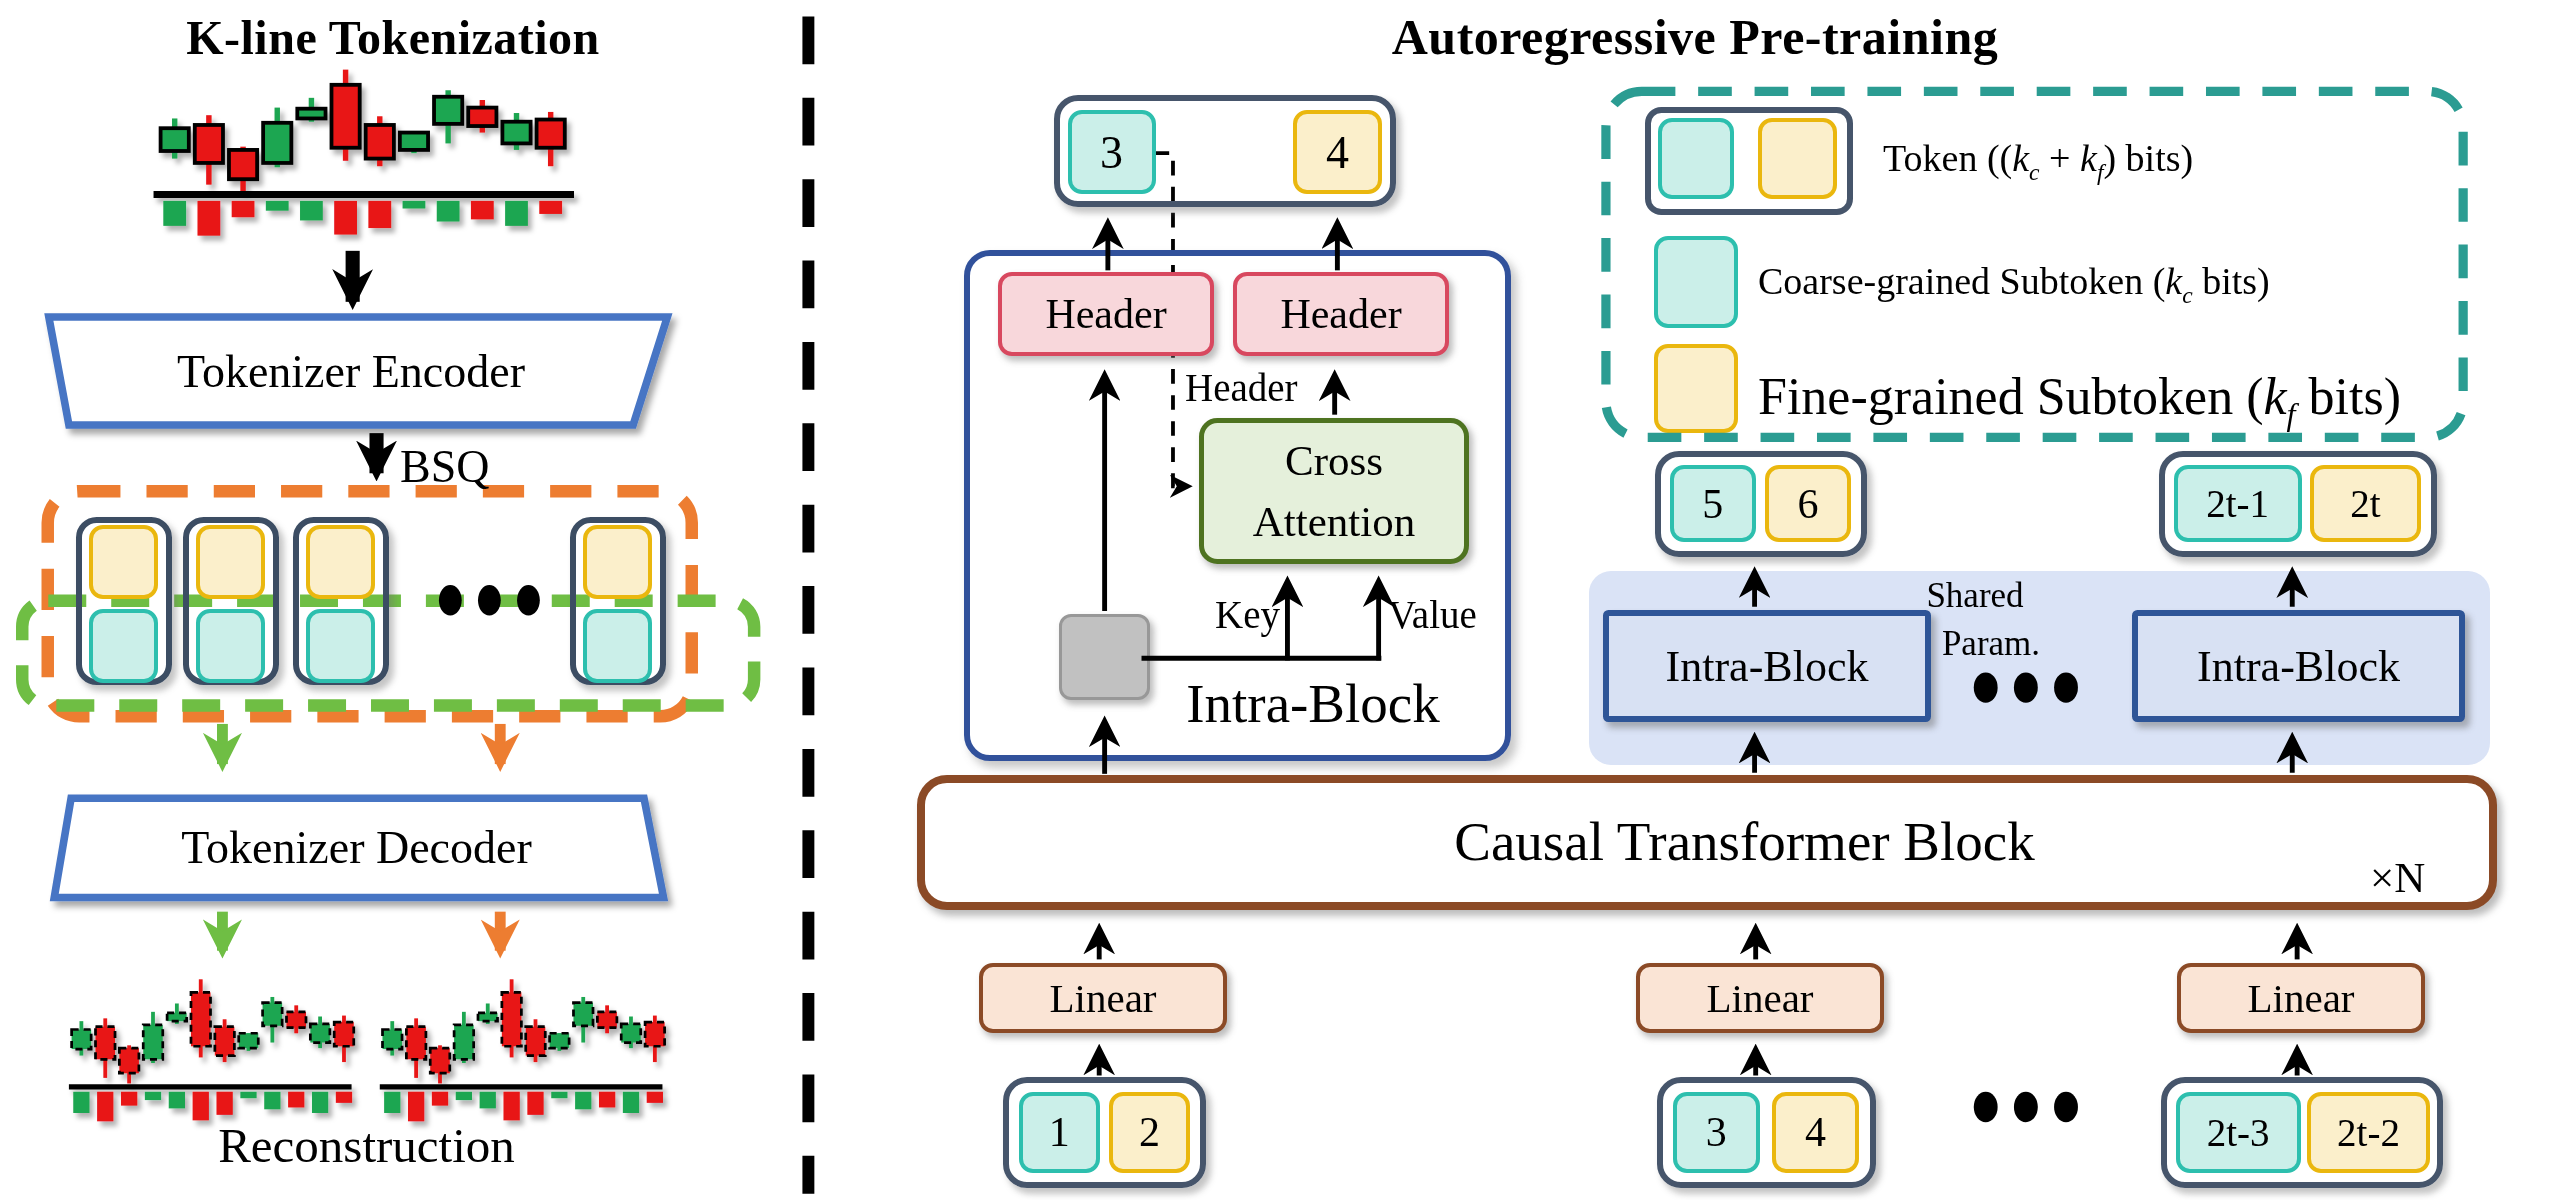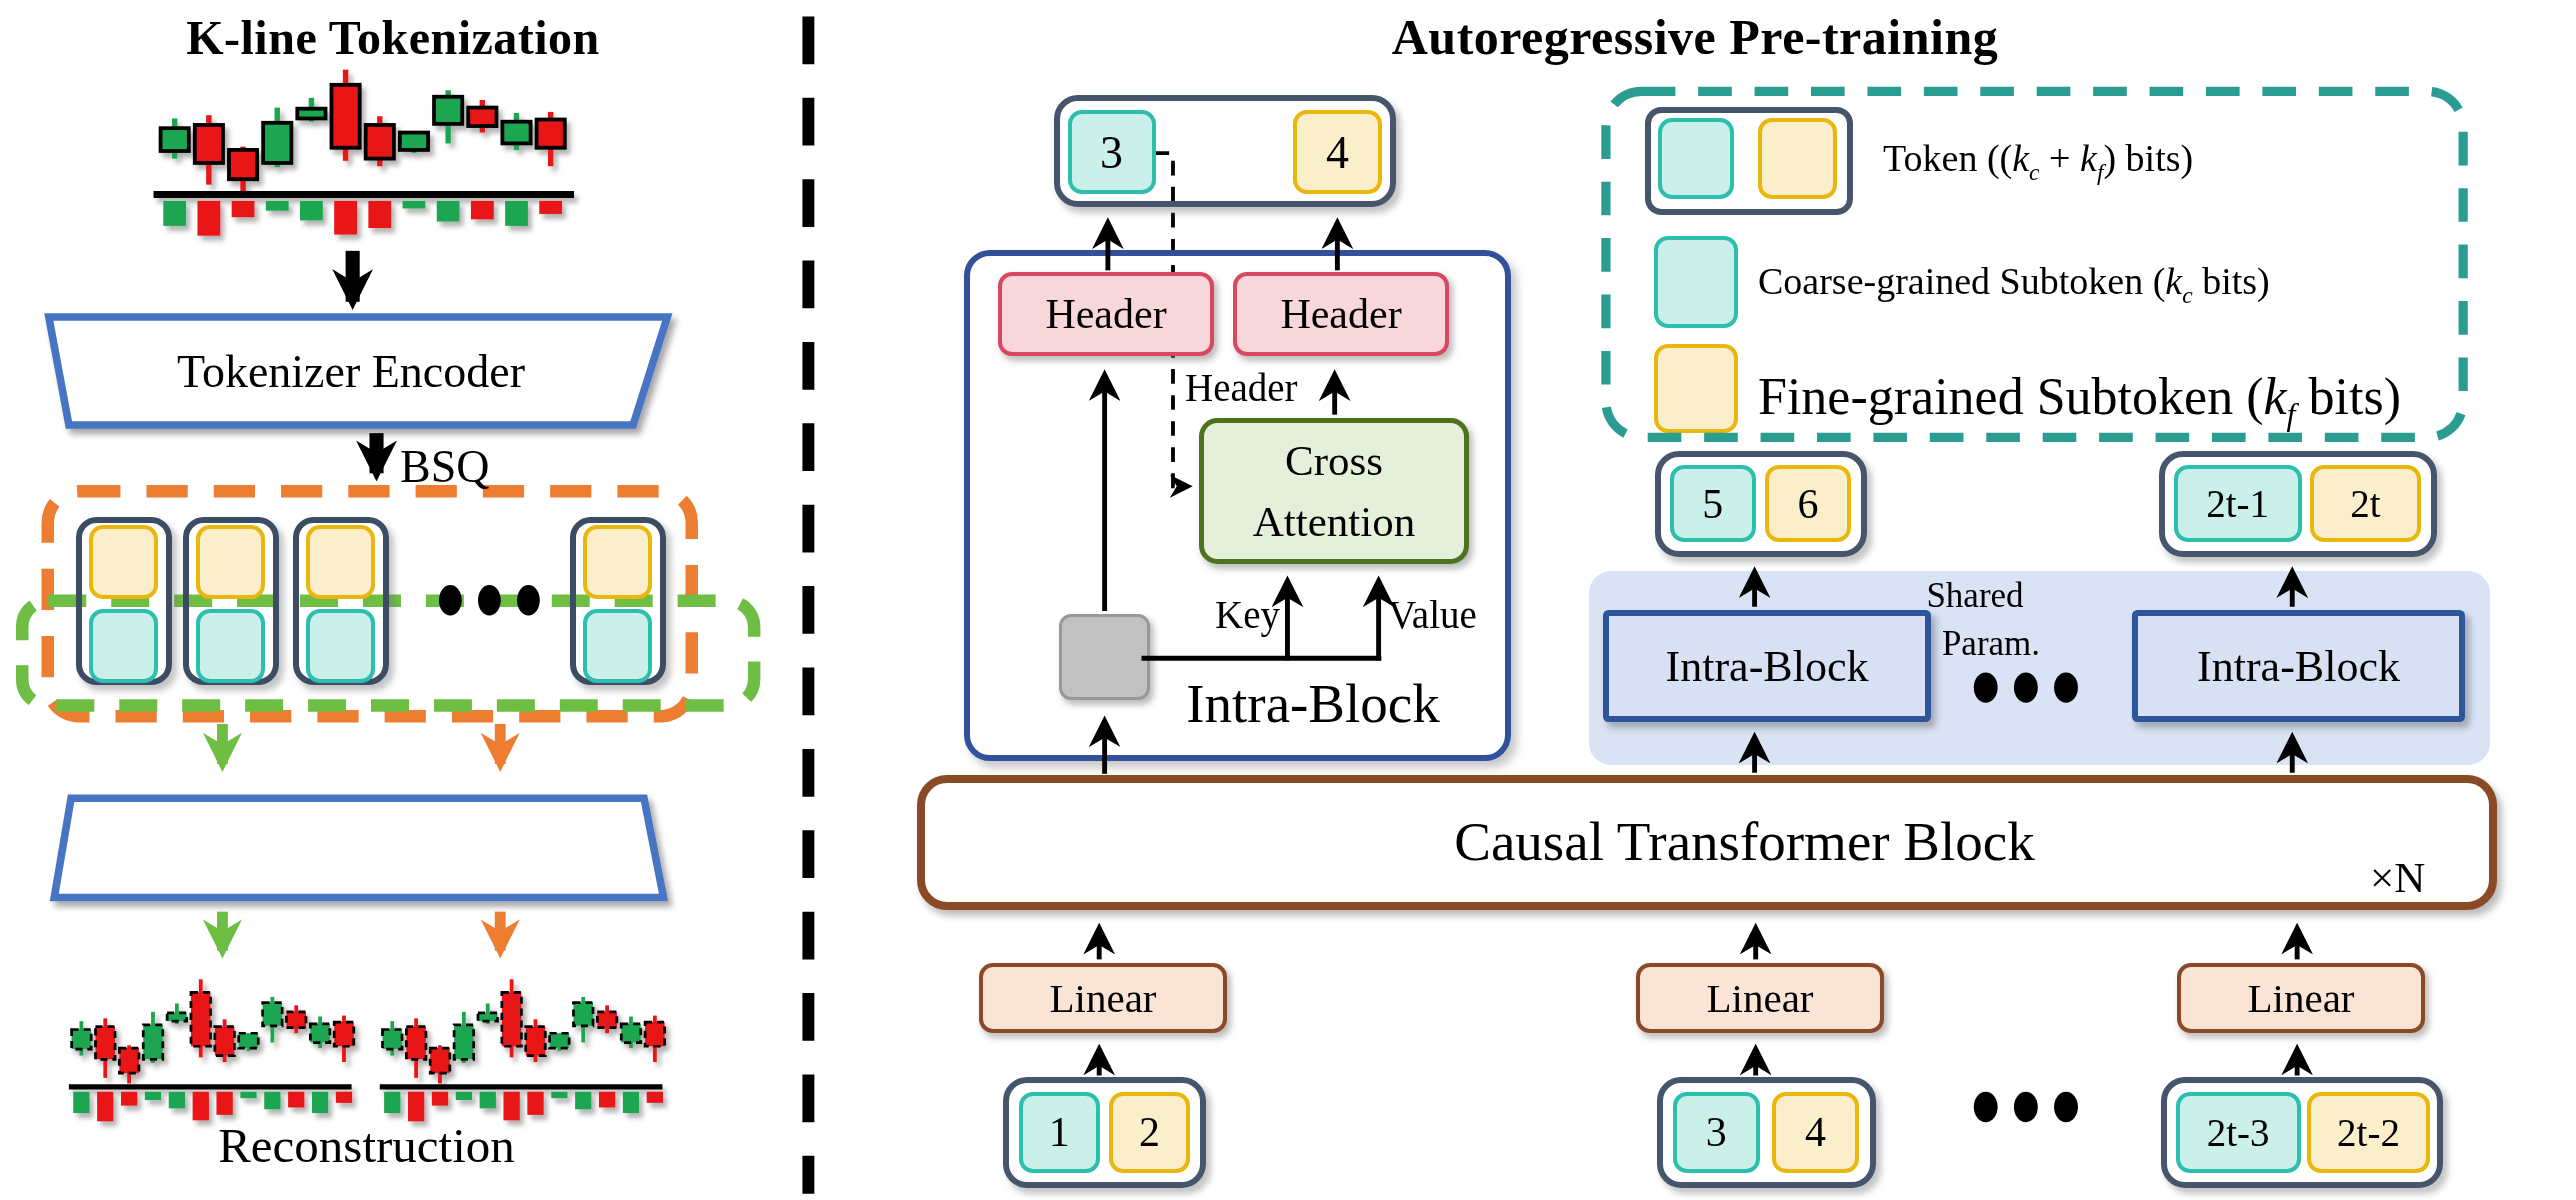--- a/index.html
+++ b/index.html
@@ -58,20 +58,21 @@
   </div>
   <div class="colbox" style="left:293px;top:517px;width:84px;height:156px;">
     <div class="sub yellow" style="left:7px;top:2.2px;width:61px;height:66px;"></div>
     <div class="sub cyan" style="left:7px;top:86px;width:61px;height:66px;"></div>
   </div>
   <div class="colbox" style="left:570px;top:517px;width:84px;height:156px;">
     <div class="sub yellow" style="left:7px;top:2.2px;width:61px;height:66px;"></div>
     <div class="sub cyan" style="left:7px;top:86px;width:61px;height:66px;"></div>
   </div>
 
+  <div class="abs ctr biglabel" style="left:69px;top:807px;width:575px;height:81px;">Tokenizer Decoder</div>
   <div class="abs ctr" style="left:90px;top:1113px;width:553px;height:65px;font-size:49px;">Reconstruction</div>
 
   <div class="abs ctr title" style="left:1291px;top:6.5px;width:808px;height:61px;">Autoregressive Pre-training</div>
 
   <div class="abs tokbox" style="left:1054px;top:95px;width:330px;height:100px;">
     <div class="sub cyan" style="left:7.6px;top:9.2px;width:80px;height:76px;font-size:46px;">3</div>
     <div class="sub yellow" style="left:233px;top:9.2px;width:81px;height:76px;font-size:46px;">4</div>
   </div>
 
   <div class="abs" style="left:964px;top:250px;width:535px;height:499px;border:6.5px solid #31519B;border-radius:26px;background:transparent;box-shadow:5.4px 6.5px 8.7px rgba(100,100,100,.35);"></div>

